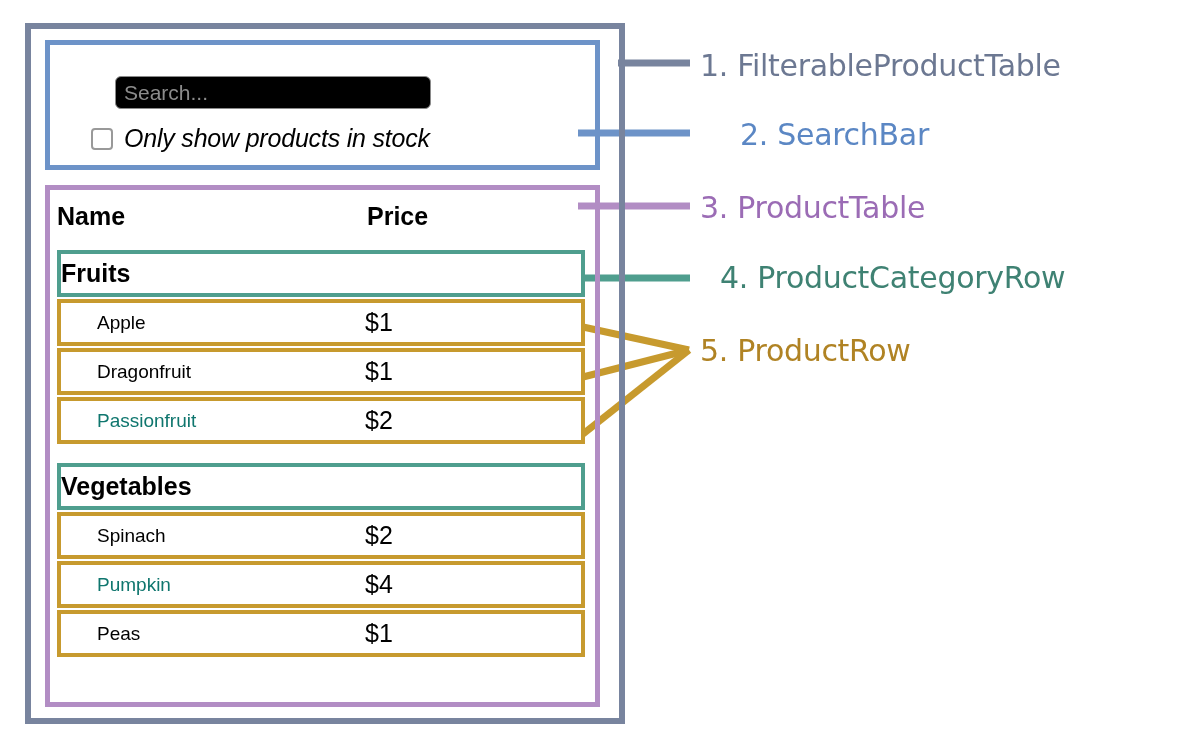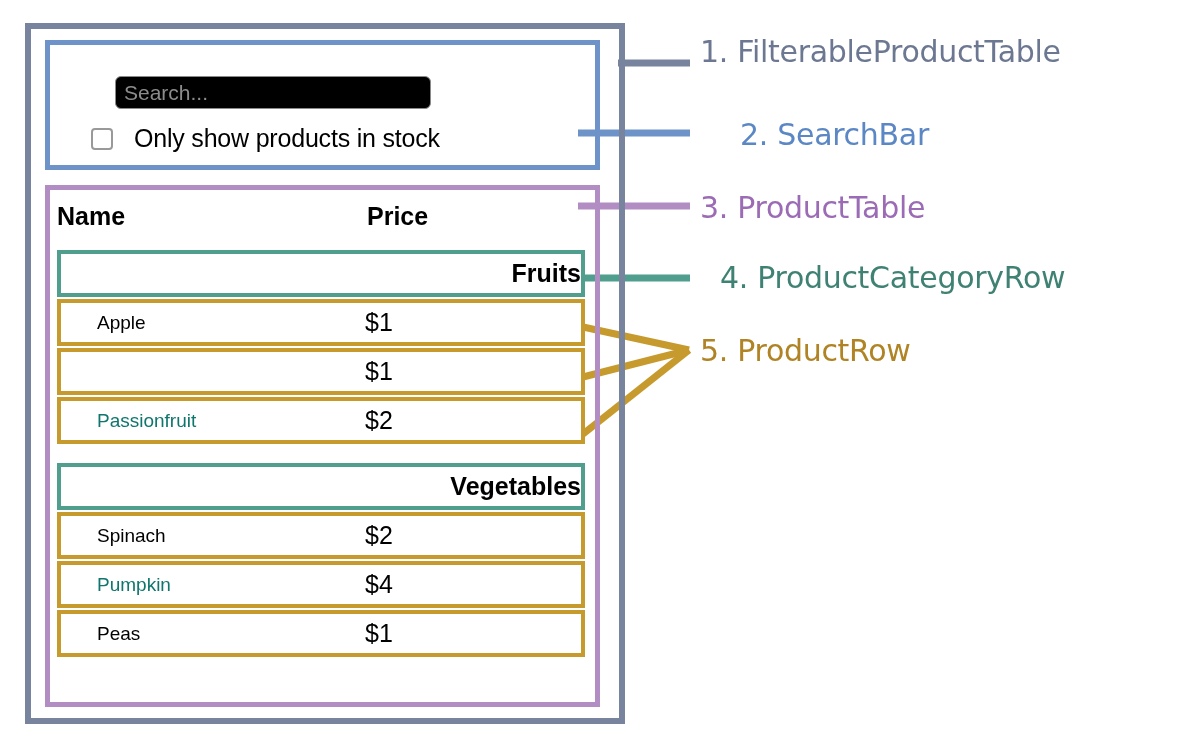--- a/index.html
+++ b/index.html
@@ -84,21 +84,22 @@
     margin-left: 24px;
   }
   #search-input-box::placeholder { color: #8c8c8c; opacity: 1; }
 
   #stock-filter-row {
     position: absolute;
     left: 91px;
     top: 124px;
     display: flex;
     align-items: center;
-    gap: 21px;
+    gap: 11px;
+    font-style: italic;
   }
   #stock-checkbox {
     width: 22px;
     height: 22px;
     box-sizing: border-box;
     border: 2px solid #999999;
     border-radius: 4px;
     background: #ffffff;
     flex: 0 0 auto;
   }
@@ -152,21 +153,21 @@
   .prow.product {
     border: 4px solid #c79a2e;
   }
   .gap { height: 17px; }
 
   .cat-label {
     font-family: "Liberation Sans", sans-serif;
     font-size: 25px;
     font-weight: bold;
     color: #000000;
-    text-align: right;
+    text-align: left;
     line-height: 39px;
     width: 100%;
     display: block;
   }
 
   .prow.product .cell-name {
     position: absolute;
     left: 36px;
     top: 0;
     line-height: 39px;
@@ -188,21 +189,21 @@
   }
 
   
   .legend-label {
     position: absolute;
     font-family: "DejaVu Sans", sans-serif;
     font-size: 30px;
     letter-spacing: -0.3px;
     white-space: nowrap;
   }
-  #legend-1 { left: 700px; top: 34px;  color: #6c7892; }
+  #legend-1 { left: 700px; top: 48px;  color: #6c7892; }
   #legend-2 { left: 700px; top: 117px; color: #5b87c4; margin-left: 40px; }
   #legend-3 { left: 700px; top: 190px; color: #9b6cb5; text-align: right; }
   #legend-4 { left: 720px; top: 260px; color: #3f8273; }
   #legend-5 { left: 700px; top: 333px; color: #b08324; }
 </style>
 </head>
 <body>
 
 <div id="diagram">
 
@@ -244,20 +245,21 @@
     <div class="prow category">
       <span class="cat-label">Fruits</span>
     </div>
 
     <div class="prow product">
       <span class="cell-name">Apple</span>
       <span class="cell-price">$1</span>
     </div>
 
     <div class="prow product">
+      <span class="cell-name">Dragonfruit</span>
       <span class="cell-price">$1</span>
     </div>
 
     <div class="prow product">
       <span class="cell-name out-of-stock">Passionfruit</span>
       <span class="cell-price">$2</span>
     </div>
 
     <div class="gap"></div>
 

